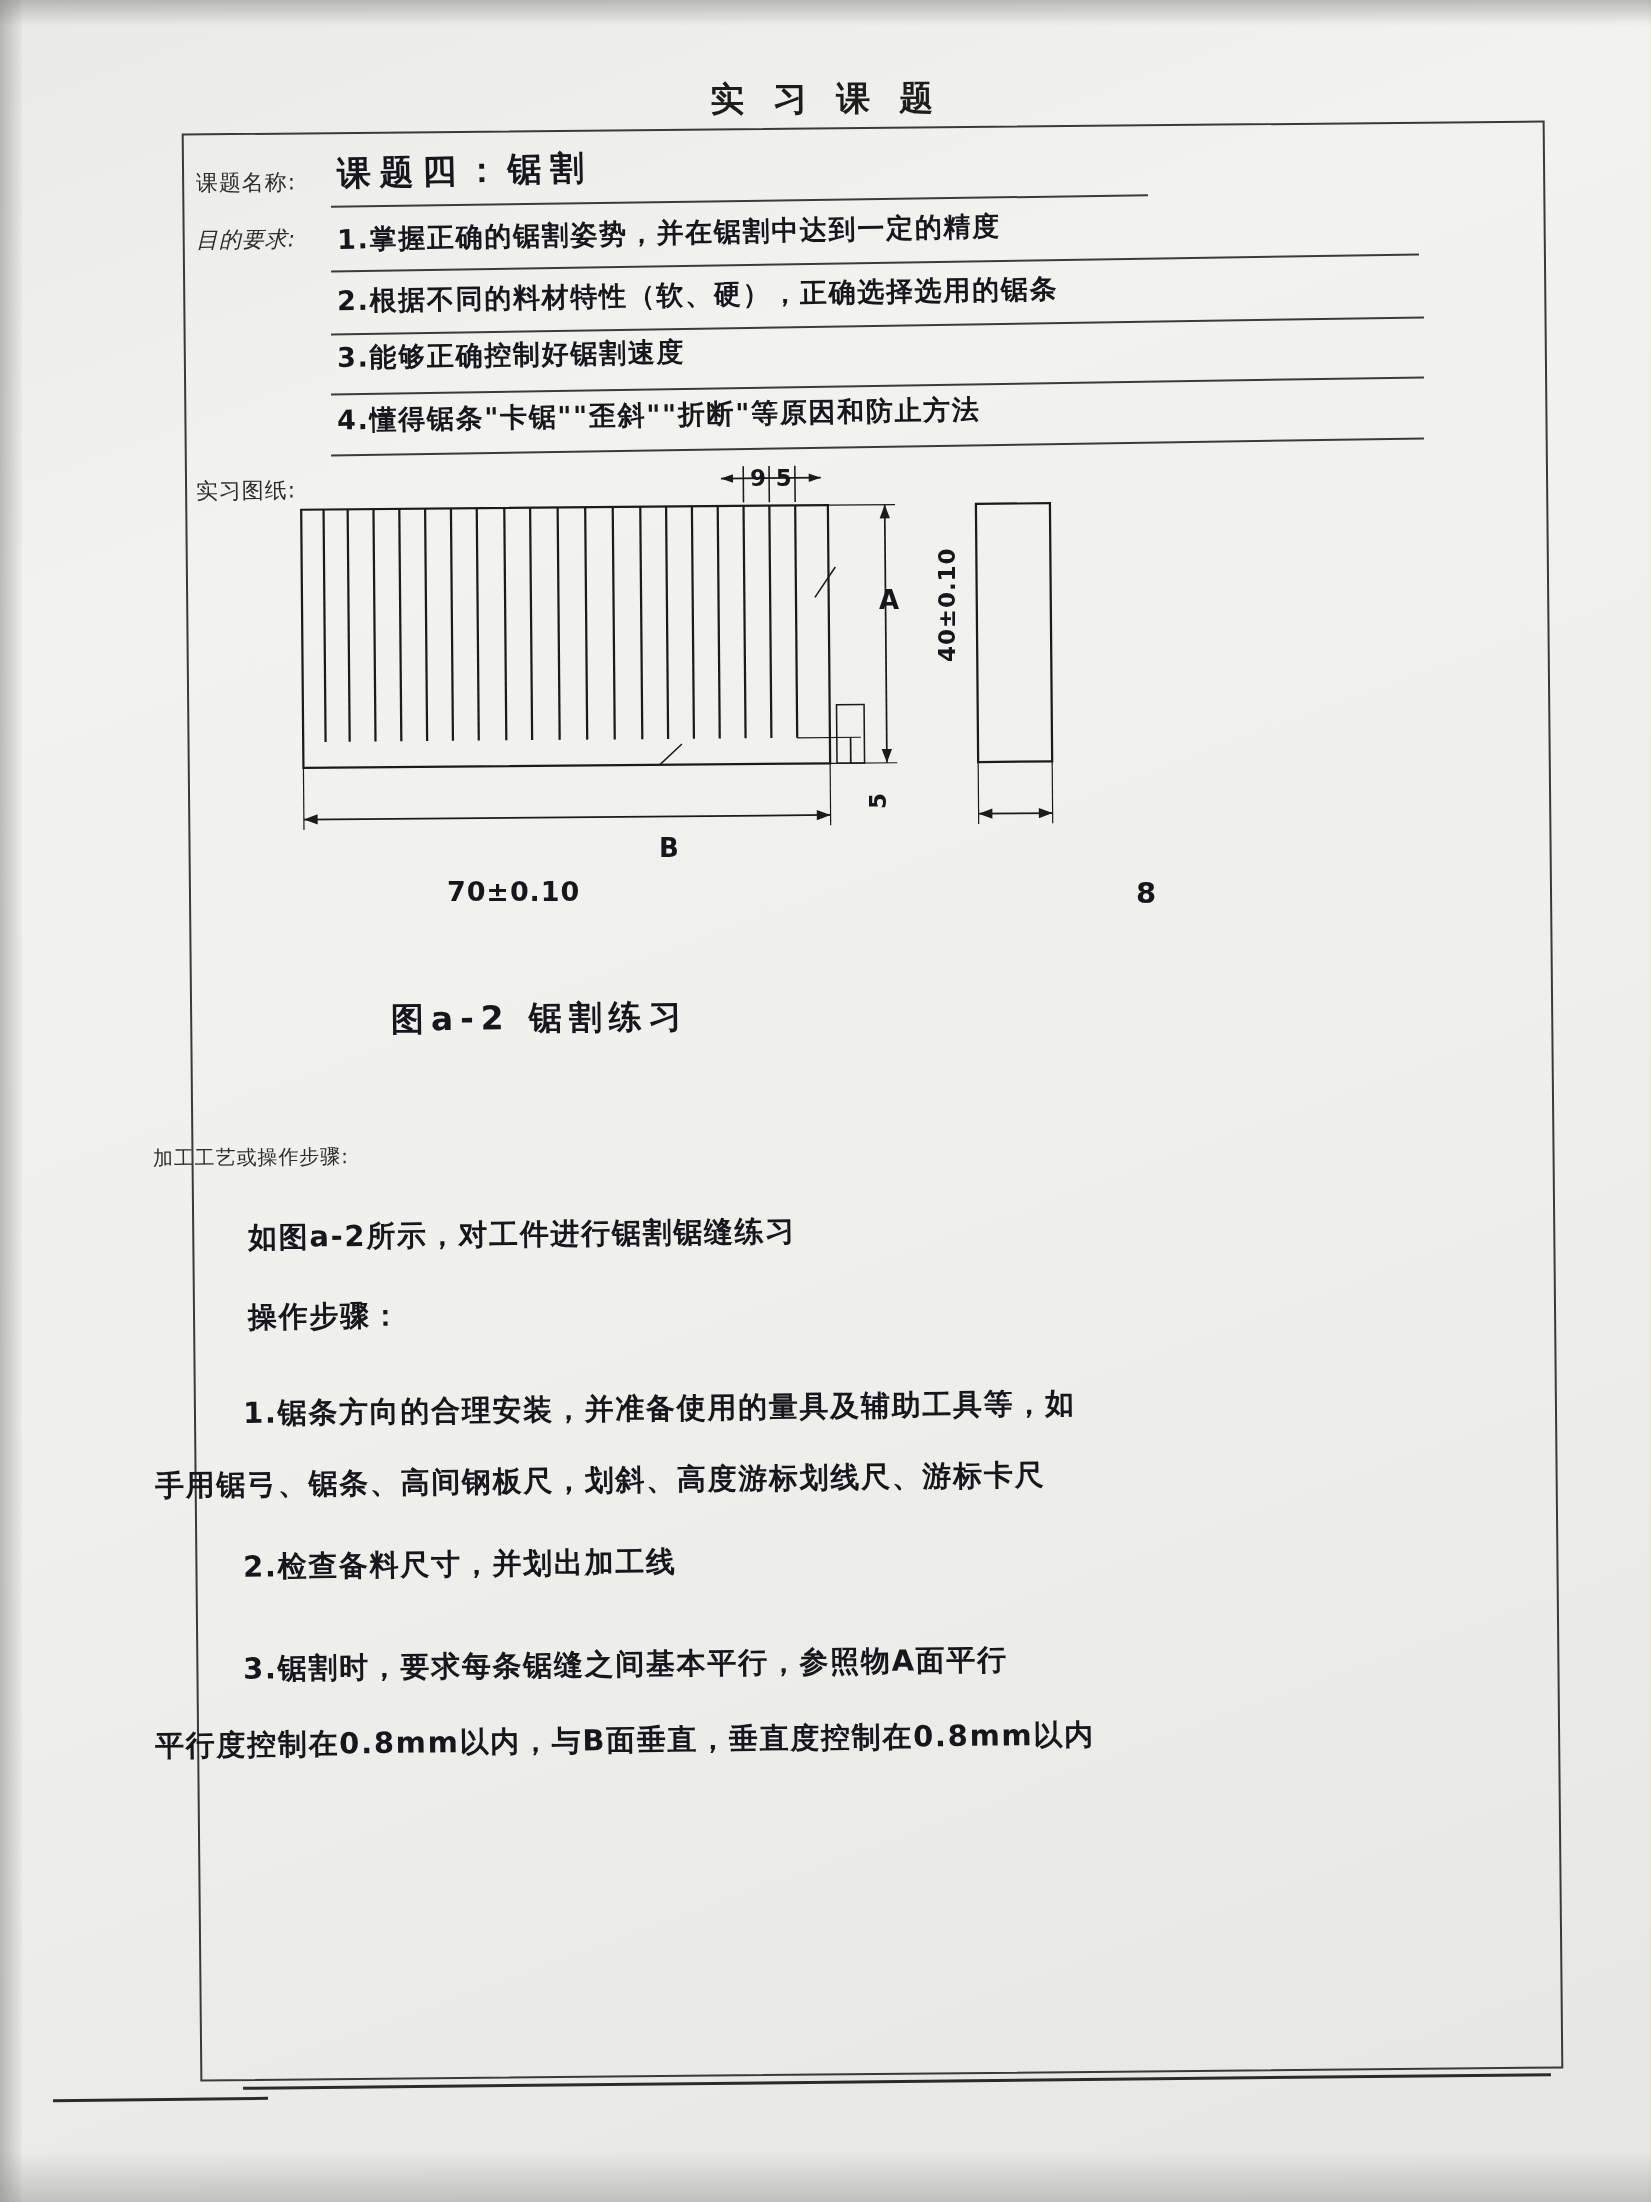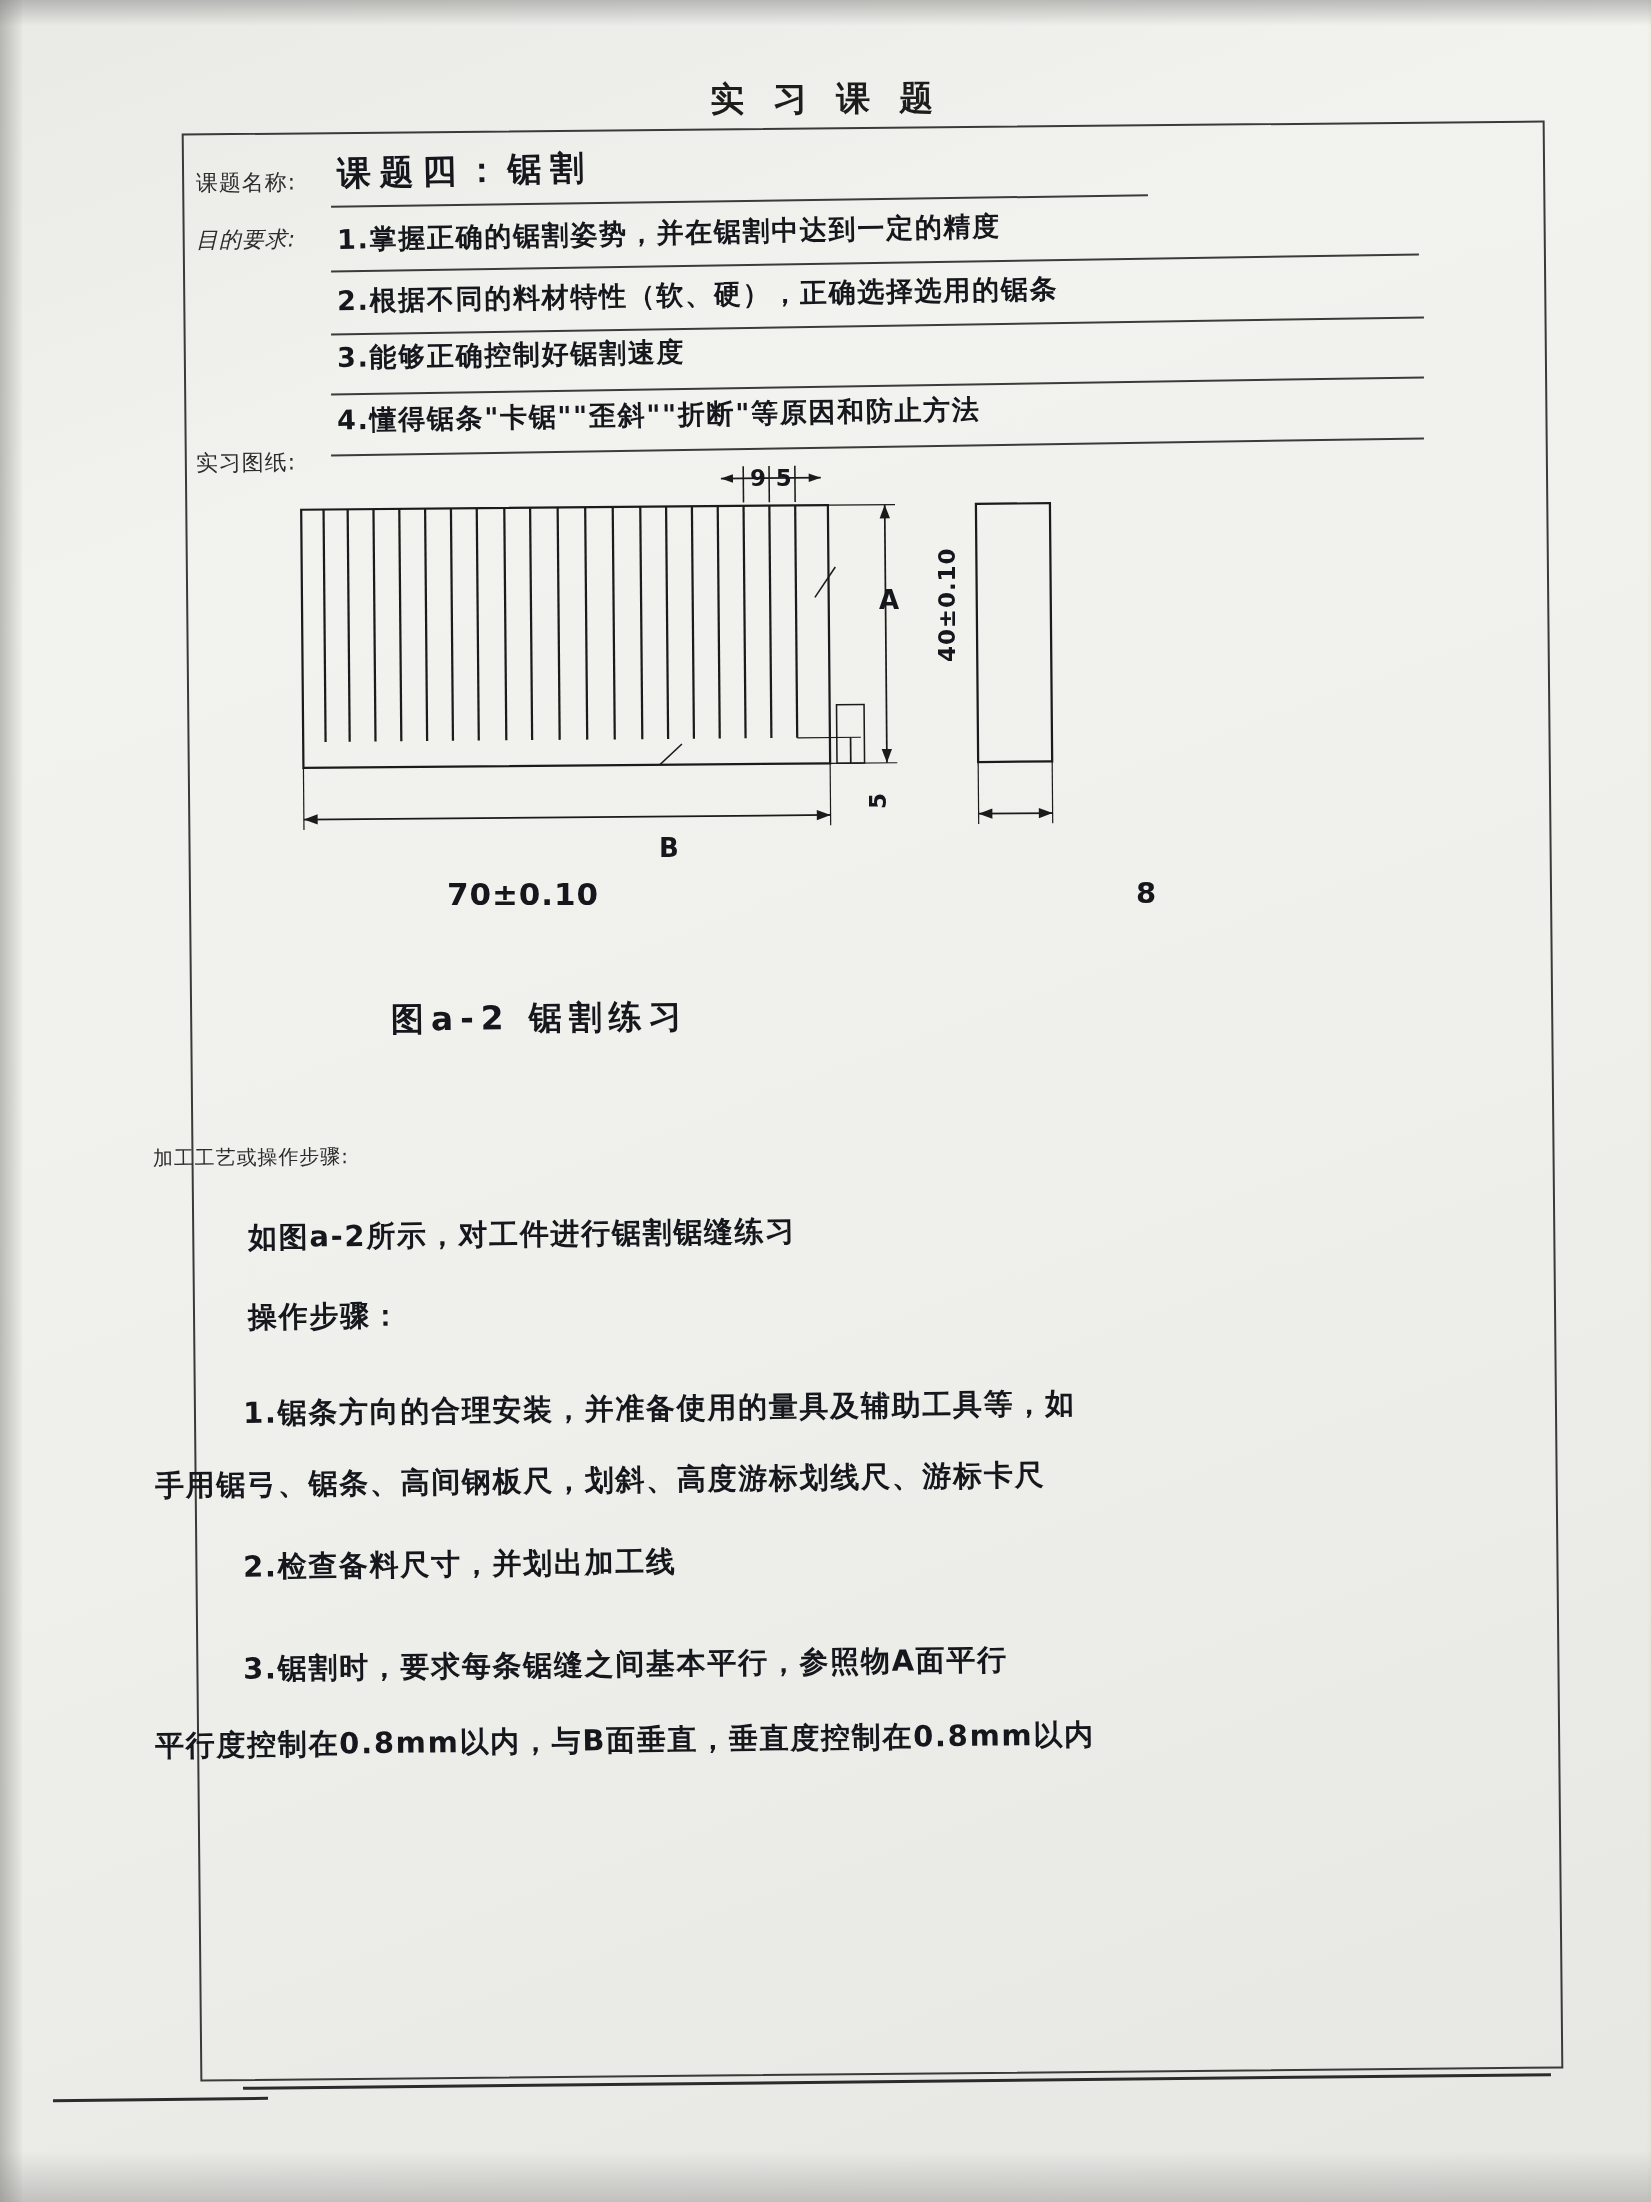--- a/index.html
+++ b/index.html
@@ -161,21 +161,21 @@
 
   <div class="hw hw-line" style="left:337px; top:277px; transform:rotate(-1.0deg);">2.根据不同的料材特性（软、硬），正确选择选用的锯条</div>
   <div class="rule" style="left:331px; top:325px; width:1093px; transform:rotate(-0.9deg);"></div>
 
   <div class="hw hw-line" style="left:337px; top:337px; transform:rotate(-1.0deg);">3.能够正确控制好锯割速度</div>
   <div class="rule" style="left:331px; top:385px; width:1093px; transform:rotate(-0.9deg);"></div>
 
   <div class="hw hw-line" style="left:337px; top:397px; transform:rotate(-1.0deg);">4.懂得锯条"卡锯""歪斜""折断"等原因和防止方法</div>
   <div class="rule" style="left:331px; top:446px; width:1093px; transform:rotate(-0.9deg);"></div>
 
-  <div class="printed-label" style="left:196px; top:448px;">实习图纸:</div>
+  <div class="printed-label" style="left:196px; top:476px;">实习图纸:</div>
 
   <div id="drawing">
     <svg width="1050" height="482" viewBox="0 0 1220 560" xmlns="http://www.w3.org/2000/svg">
       <g stroke="#1b1b1b" fill="none" stroke-width="2.6">
 
         <rect x="52" y="68" width="612" height="300"></rect>
 
         <line x1="78" y1="68" x2="78" y2="338"></line>
         <line x1="106" y1="68" x2="106" y2="338"></line>
         <line x1="136" y1="68" x2="136" y2="338"></line>
@@ -230,21 +230,21 @@
         <path d="M922 428 l-16 -6 v12 z" fill="#1b1b1b" stroke="none"></path>
         <line x1="836" y1="368" x2="836" y2="440" stroke-width="1.4"></line>
         <line x1="922" y1="368" x2="922" y2="440" stroke-width="1.4"></line>
       </g>
     </svg>
   </div>
 
   <div class="hw hw-dim" style="left:750px; top:465px;">9 5</div>
   <div class="hw hw-dim" style="left:934px; top:662px; transform:rotate(-90deg); transform-origin:left top;">40±0.10</div>
   <div class="hw hw-dim" style="left:865px; top:809px; transform:rotate(-90deg); transform-origin:left top;">5</div>
-  <div class="hw hw-dim" style="left:447px; top:876px; font-size:31px;">70±0.10</div>
+  <div class="hw hw-dim" style="left:447px; top:876px; font-size:27px;">70±0.10</div>
   <div class="hw hw-dim" style="left:1136px; top:876px; font-size:29px;">8</div>
   <div class="hw hw-dim" style="left:879px; top:585px; font-size:26px;">A</div>
   <div class="hw hw-dim" style="left:659px; top:833px; font-size:26px;">B</div>
 
   <div id="fig-caption" class="hw hw-cap">图a-2   锯割练习</div>
 
   <div class="printed-label" style="left:153px; top:1144px; font-size:20px;">加工工艺或操作步骤:</div>
 
   <div class="hw hw-body step-text" style="left:248px; top:1215px;">如图a-2所示，对工件进行锯割锯缝练习</div>
 

